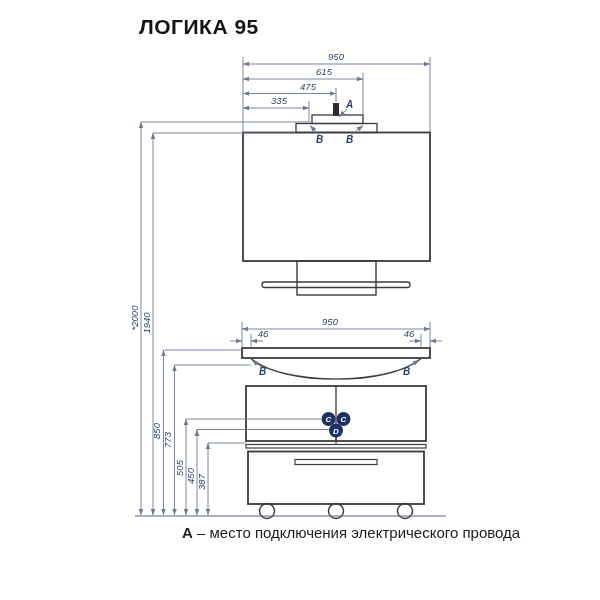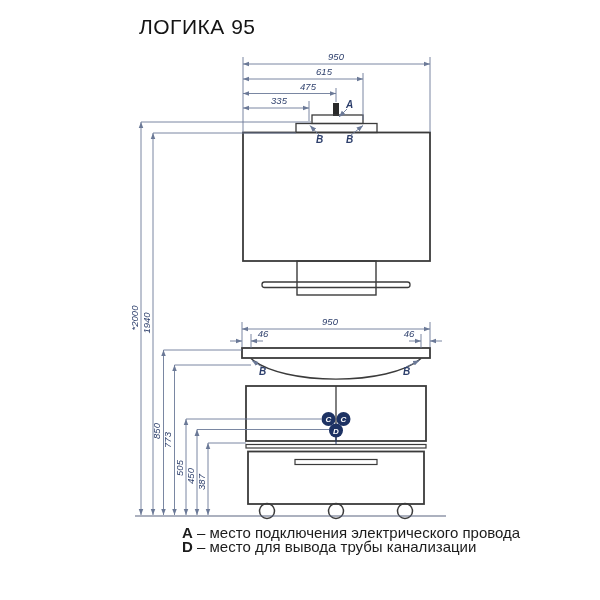--- a/index.html
+++ b/index.html
@@ -2,21 +2,21 @@
 <html><head>
 <meta charset="utf-8">
 <style>
   html,body{margin:0;padding:0;}
   body{
     width:600px;height:600px;background:#ffffff;position:relative;overflow:hidden;
     font-family:"Liberation Sans", sans-serif;
   }
   .stage{position:absolute;inset:0;width:600px;height:600px;}
   .title{
-    position:absolute;left:139px;top:15px;font-size:21px;font-weight:400;
+    position:absolute;left:139px;top:15px;font-size:21px;font-weight:700;
     color:#141414;letter-spacing:0.5px;white-space:nowrap;
   }
   svg.draw{position:absolute;left:0;top:0;}
   .legend{
     position:absolute;left:139px;top:526px;font-size:15px;color:#1c1c1c;
     line-height:14px;white-space:nowrap;margin-left:43px;
   }
   .legend .row b{font-weight:700;}
   
   .furn{stroke:#3b3b3b;fill:none;}
@@ -150,16 +150,15 @@
       <circle cx="343.5" cy="419" r="7" fill="#1d3263"></circle>
       <circle cx="336" cy="430.5" r="7" fill="#1d3263"></circle>
       <text class="porttxt" x="328.5" y="422" text-anchor="middle">C</text>
       <text class="porttxt" x="343.5" y="422" text-anchor="middle">C</text>
       <text class="porttxt" x="336" y="433.5" text-anchor="middle">D</text>
     </g>
   </svg>
 
   <div class="legend">
     <div class="row"><b>A</b> <span>– место подключения электрического провода</span></div>
-    <div class="row"><b>D</b> <span>– место для вывода трубы канализации</span></div>
   </div>
 
 </div>
 
 </body></html>

